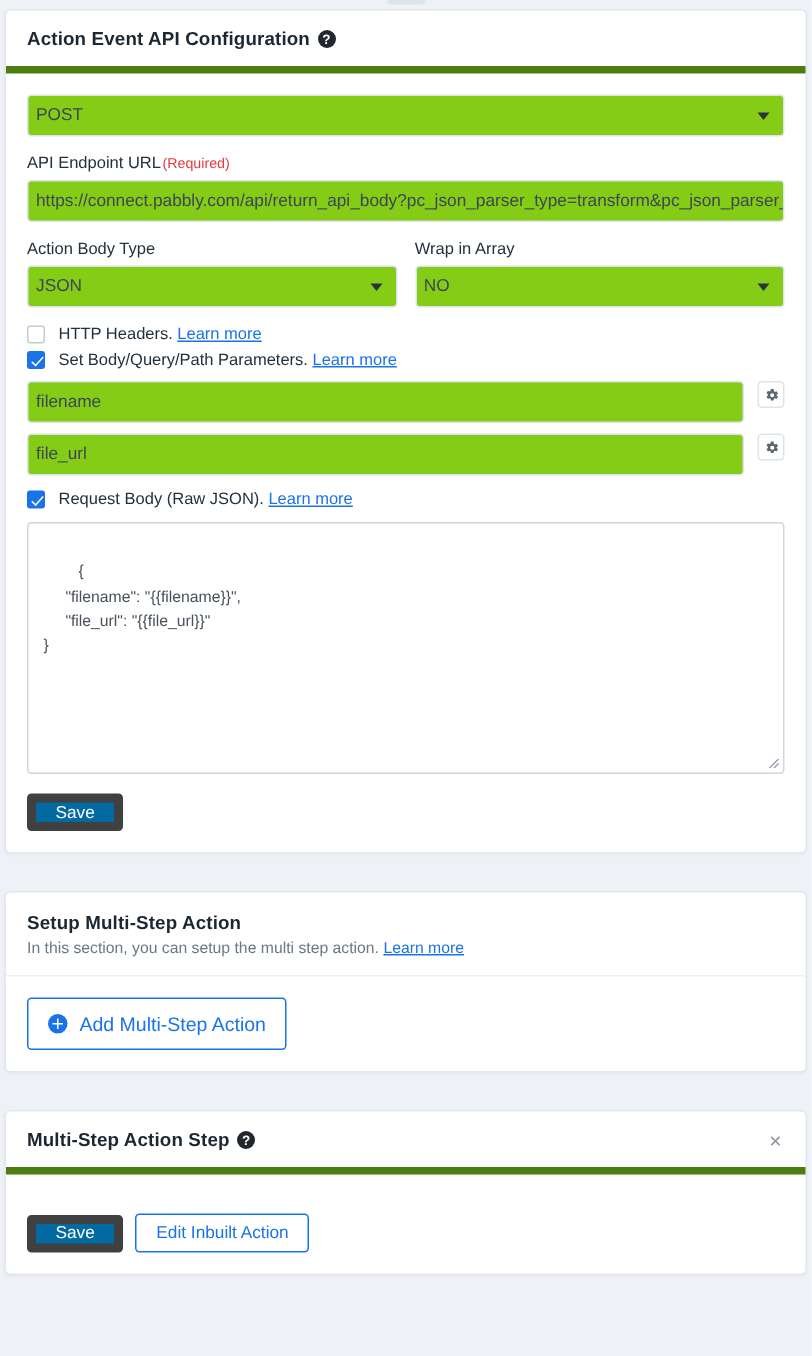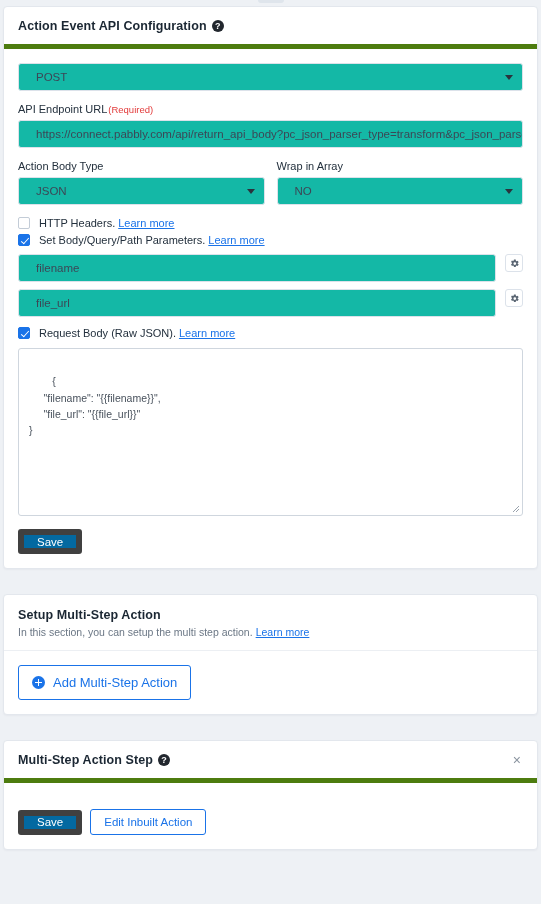--- a/index.html
+++ b/index.html
@@ -68,26 +68,26 @@
   }
   .req {
     color: #e23a3a;
     font-size: 9.5px;
     margin-left: 1px;
   }
 
   .control {
     width: 100%;
     height: 28px;
-    background: #14b8a6;
+    background: #84cc16;
     border: 1px solid #dce2ea;
     border-radius: 3px;
     font-size: 11.5px;
     color: #3c4756;
-    padding: 0 17px;
+    padding: 0 5px;
     font-family: "Liberation Sans", sans-serif;
     display: flex;
     align-items: center;
     overflow: hidden;
     white-space: nowrap;
   }
   .select {
     position: relative;
     padding-right: 24px;
   }

